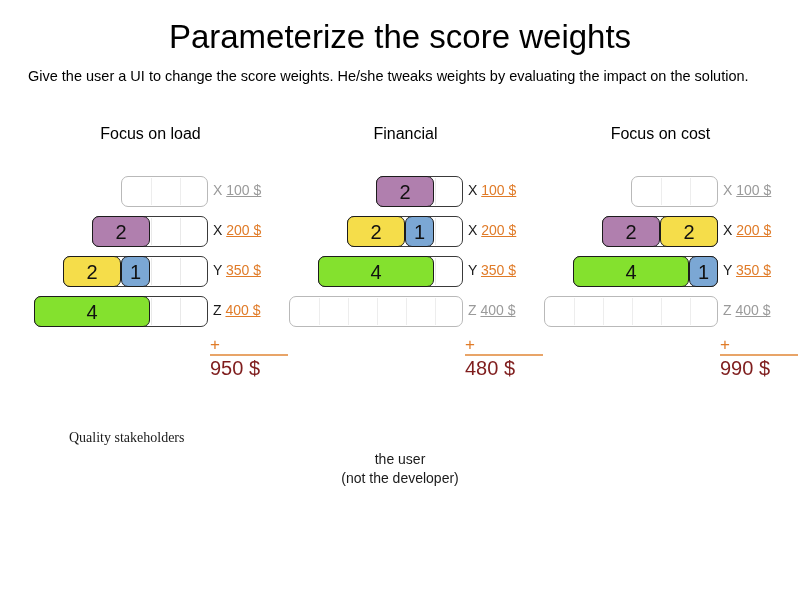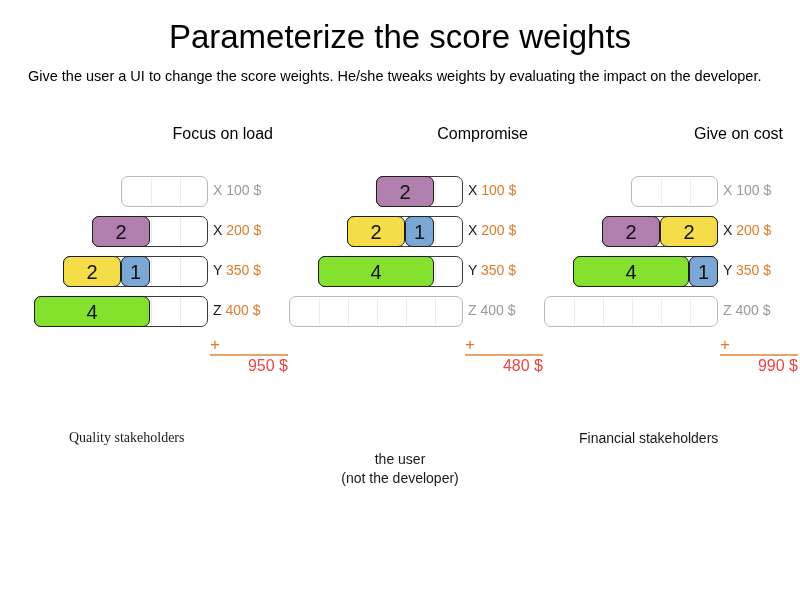--- a/index.html
+++ b/index.html
@@ -16,21 +16,21 @@
     font-size:33px;font-weight:400;color:#000;letter-spacing:0px;
   }
   .subtitle{
     position:absolute;left:28px;top:68px;width:750px;
     font-size:14.5px;color:#000;text-align:left;
   }
 
   
   .col{position:absolute;top:125px;}
   .col-head{
-    font-size:16px;color:#000;text-align:right;width:100%;
+    font-size:16px;color:#000;text-align:center;width:100%;
     position:absolute;top:0;left:0;
   }
 
   .rows{position:absolute;top:48px;left:0;}
   .row{position:relative;height:40px;}
 
   
   .track{
     position:absolute;top:3px;height:31px;box-sizing:border-box;
     border:1px solid #3a3a3a;border-radius:7px;background:#ffffff;
@@ -47,53 +47,53 @@
     border:1.6px solid #1c1c1c;border-radius:7px;
     display:flex;align-items:center;justify-content:center;
     font-size:20px;color:#111;line-height:1;
   }
 
   
   .lbl{
     position:absolute;top:9px;font-size:14px;white-space:nowrap;
   }
   .lbl .k{color:#1a1a1a;}
-  .lbl .v{color:#e07b28;}
+  .lbl .v{color:#e07b28;text-decoration:underline;}
   .lbl.off .k{color:#9a9a9a;}
   .lbl.off .v{color:#9a9a9a;}
 
   
   .sum{position:absolute;font-size:14px;color:#e07b28;}
   .sum .plus{
     position:absolute;left:0;top:0;font-size:17px;line-height:13px;color:#e07b28;
   }
   .sum .rule{
     position:absolute;left:0;top:16px;height:1.6px;background:#e8a468;
   }
   .sum .tot{
-    position:absolute;left:0;top:19px;text-align:right;color:#ef4444;font-size:16px;
+    position:absolute;left:0;top:19px;text-align:left;color:#7f1d1d;font-size:20px;
   }
 
   
   .axis{position:absolute;left:0;top:0;width:800px;height:200px;}
   .axis-label{
     position:absolute;font-size:14px;color:#1a1a1a;white-space:nowrap;
   }
   .user-cap{
     position:absolute;width:300px;text-align:center;font-size:14px;color:#1a1a1a;
     line-height:19px;
   }
 </style>
 </head>
 <body>
 
 <div id="stage">
 
   <div class="title">Parameterize the score weights</div>
-  <div class="subtitle">Give the user a UI to change the score weights. He/she tweaks weights by evaluating the impact on the developer.</div>
+  <div class="subtitle">Give the user a UI to change the score weights. He/she tweaks weights by evaluating the impact on the solution.</div>
 
   <div id="columns">
       <div class="col" style="left: 28px; width: 245px;">
         <div class="col-head">Focus on load</div>
         <div class="rows" style="width: 245px;">
           <div class="row">
             <div class="track empty" style="left: 93px; width: 87px;">
               <div class="cellsep" style="left: 29px;"></div>
               <div class="cellsep" style="left: 58px;"></div>
             </div>
@@ -131,21 +131,21 @@
             <div class="lbl" style="left: 185px;"><span class="k">Z </span><span class="v">400 $</span></div>
           </div>
         </div>
         <div class="sum" style="left: 182px; top: 213px; width: 78px; height: 40px;">
           <div class="plus">+</div>
           <div class="rule" style="width: 78px;"></div>
           <div class="tot" style="width: 78px;">950 $</div>
         </div>
       </div>
       <div class="col" style="left: 283px; width: 245px;">
-        <div class="col-head">Compromise</div>
+        <div class="col-head">Financial</div>
         <div class="rows" style="width: 245px;">
           <div class="row">
             <div class="track" style="left: 93px; width: 87px;">
               <div class="cellsep" style="left: 29px;"></div>
               <div class="cellsep" style="left: 58px;"></div>
             </div>
             <div class="blk" style="left: 93px; top: 3px; width: 58px; background: rgb(176, 127, 174);">2</div>
             <div class="lbl" style="left: 185px;"><span class="k">X </span><span class="v">100 $</span></div>
           </div>
           <div class="row">
@@ -179,21 +179,21 @@
             <div class="lbl off" style="left: 185px;"><span class="k">Z </span><span class="v">400 $</span></div>
           </div>
         </div>
         <div class="sum" style="left: 182px; top: 213px; width: 78px; height: 40px;">
           <div class="plus">+</div>
           <div class="rule" style="width: 78px;"></div>
           <div class="tot" style="width: 78px;">480 $</div>
         </div>
       </div>
       <div class="col" style="left: 538px; width: 245px;">
-        <div class="col-head">Give on cost</div>
+        <div class="col-head">Focus on cost</div>
         <div class="rows" style="width: 245px;">
           <div class="row">
             <div class="track empty" style="left: 93px; width: 87px;">
               <div class="cellsep" style="left: 29px;"></div>
               <div class="cellsep" style="left: 58px;"></div>
             </div>
             <div class="lbl off" style="left: 185px;"><span class="k">X </span><span class="v">100 $</span></div>
           </div>
           <div class="row">
             <div class="track" style="left: 64px; width: 116px;">
@@ -241,18 +241,17 @@
     <polyline points="738,402 756,419 738,436" fill="none" stroke="#4a4a4a" stroke-width="2.2"></polyline>
     <g>
       <circle cx="400" cy="410" r="6.4" fill="#ffffff" stroke="#2b2b2b" stroke-width="1.9"></circle>
       <line x1="400" y1="416" x2="400" y2="431" stroke="#2b2b2b" stroke-width="1.9"></line>
       <line x1="400" y1="428" x2="389" y2="443" stroke="#2b2b2b" stroke-width="1.9"></line>
       <line x1="400" y1="428" x2="411" y2="443" stroke="#2b2b2b" stroke-width="1.9"></line>
     </g>
   </svg>
 
   <div class="axis-label" style="left:69px;top:430px;font-family:Liberation Serif, serif;">Quality stakeholders</div>
-  <div class="axis-label" style="left:579px;top:430px;">Financial stakeholders</div>
 
   <div class="user-cap" style="left:250px;top:450px;">the user</div>
   <div class="user-cap" style="left:250px;top:469px;">(not the developer)</div>
 
 </div>
 
 </body></html>

